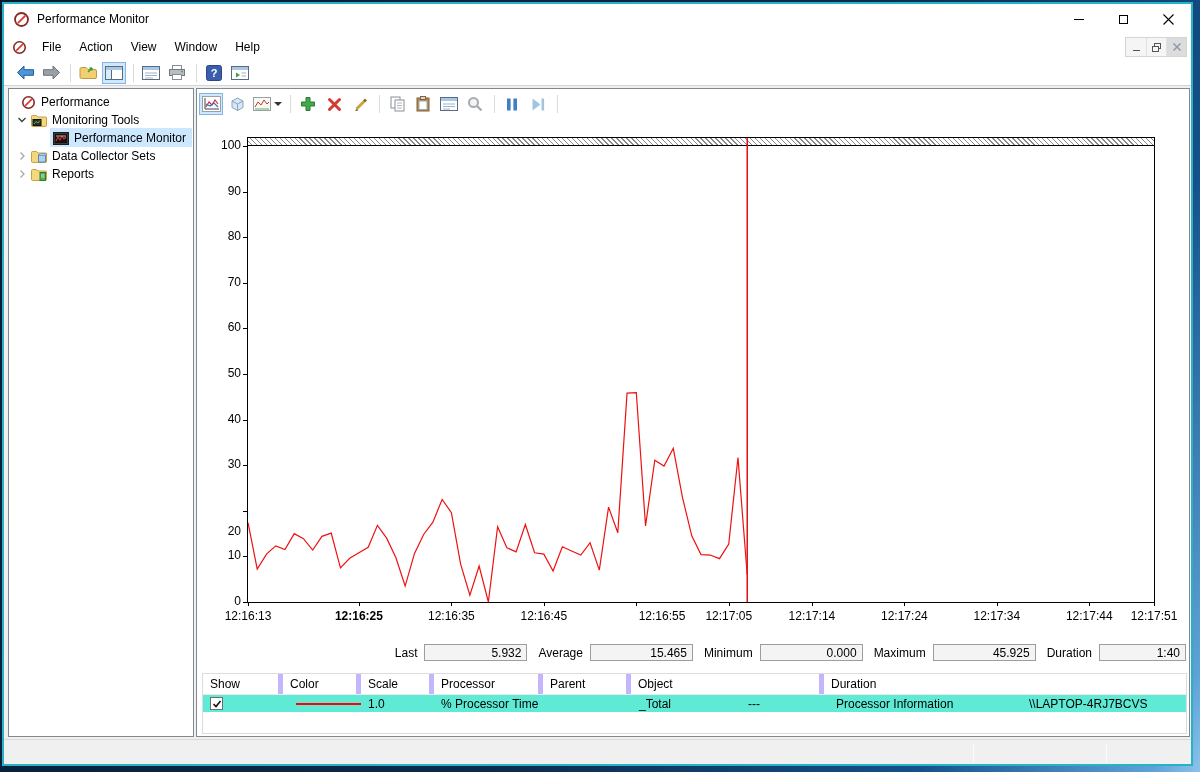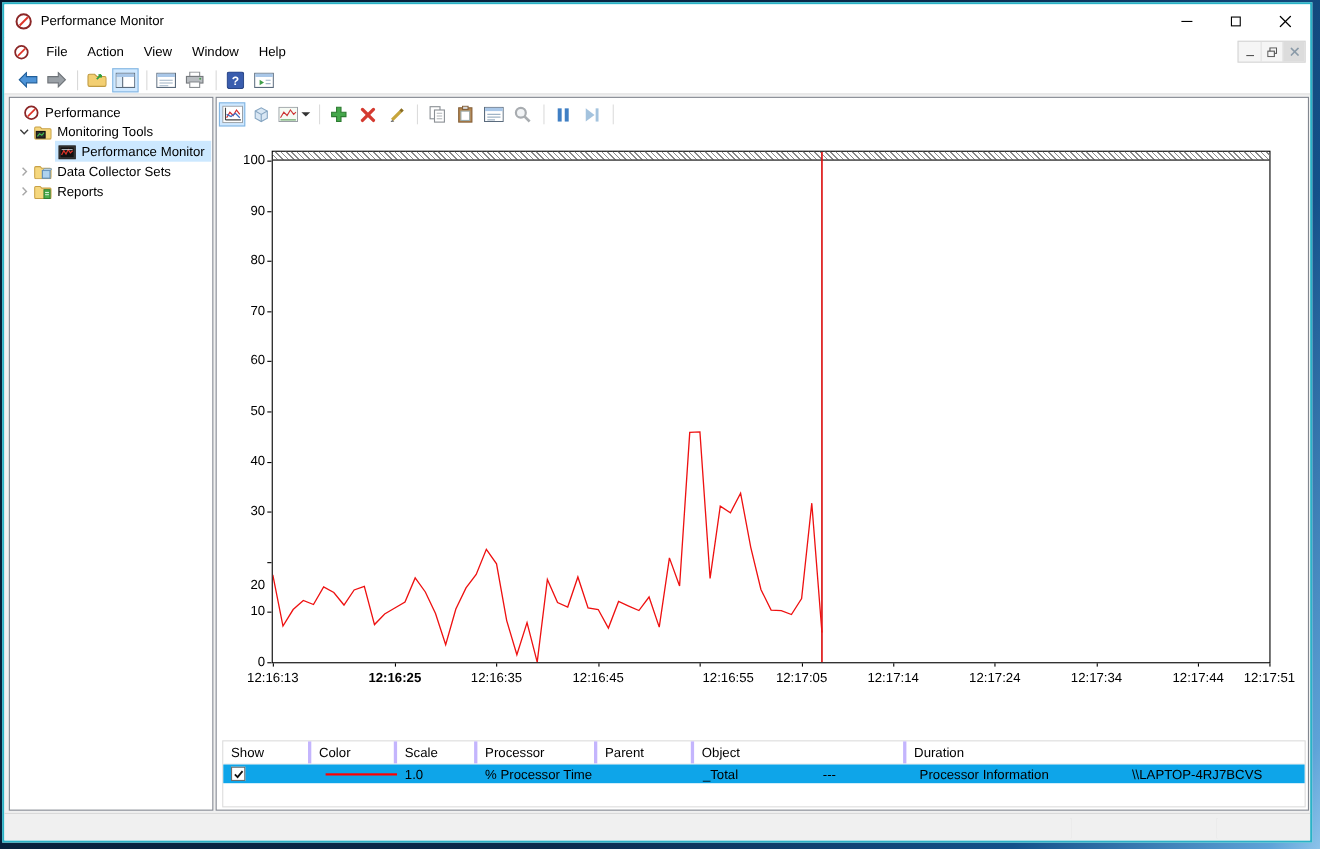--- a/index.html
+++ b/index.html
@@ -67,22 +67,22 @@
   .stats-bar { position:absolute; right:3px; top:555px; display:flex; align-items:center; font-size:12px; }
   .stat-label { margin-right:7px; }
   .stat-box { height:17px; border:1px solid #9d9d9d; background:#f4f4f4; text-align:right;
     padding:1px 5px 0 0; margin-right:11px; }
   .w103 { width:103px; } .w87 { width:87px; margin-right:0; }
 
   
   .legend { position:absolute; left:5px; right:2px; top:584px; bottom:2px; background:#fff;
     border:1px solid #dcdcdc; font-size:12px; }
   .lg-header { display:flex; height:21px; align-items:center; border-bottom:1px solid #ececec; }
-  .lg-hcell { padding-left:7px; border-right:3px solid #c4b5fd; height:100%; display:flex; align-items:center; }
-  .lg-row { display:flex; height:17px; align-items:center; background:#0ea5e9; }
+  .lg-hcell { padding-left:7px; border-right:5px solid #c4b5fd; height:100%; display:flex; align-items:center; }
+  .lg-row { display:flex; height:17px; align-items:center; background:#5eead4; }
   .lg-cell { padding-left:7px; height:100%; display:flex; align-items:center; overflow:hidden; white-space:nowrap; }
   .c0{width:80px;} .c1{width:78px;} .c2{width:73px;} .c3{width:198px;}
   .c4{width:109px;} .c5{width:88px;} .c6{width:193px;} .c7{flex:1;}
   .checkbox { width:13px; height:13px; background:#fff; border:1px solid #6e6e6e;
     display:flex; align-items:center; justify-content:center; }
   .swatch { width:68px; border-top:2px solid #f00; margin-left:6px; }
 
   
   .statusbar { height:25px; background:#f0f0f0; border-top:1px solid #d9d9d9; position:relative; }
   .sb-div { position:absolute; top:4px; width:1px; height:18px; background:#cdcdcd; border-right:1px solid #fbfbfb; }
@@ -409,20 +409,32 @@
           <div class="x-tick" style="left: 707.388px;"></div>
           <div class="x-tick-label" style="left: 707.388px;">12:17:24</div>
           <div class="x-tick" style="left: 799.837px;"></div>
           <div class="x-tick-label" style="left: 799.837px;">12:17:34</div>
           <div class="x-tick" style="left: 892.286px;"></div>
           <div class="x-tick-label" style="left: 892.286px;">12:17:44</div>
           <div class="x-tick" style="left: 957px;"></div>
           <div class="x-tick-label" style="left: 957px;">12:17:51</div>
         </div>
 
+      <div class="stats-bar">
+        <span class="stat-label">Last</span>
+        <div class="stat-box w103">5.932</div>
+        <span class="stat-label">Average</span>
+        <div class="stat-box w103">15.465</div>
+        <span class="stat-label">Minimum</span>
+        <div class="stat-box w103">0.000</div>
+        <span class="stat-label">Maximum</span>
+        <div class="stat-box w103">45.925</div>
+        <span class="stat-label">Duration</span>
+        <div class="stat-box w87">1:40</div>
+      </div>
 
       <div class="legend">
         <div class="lg-header">
           <div class="lg-hcell c0">
               <span>Show</span>
             </div>
           <div class="lg-hcell c1">
               <span>Color</span>
             </div>
           <div class="lg-hcell c2">

